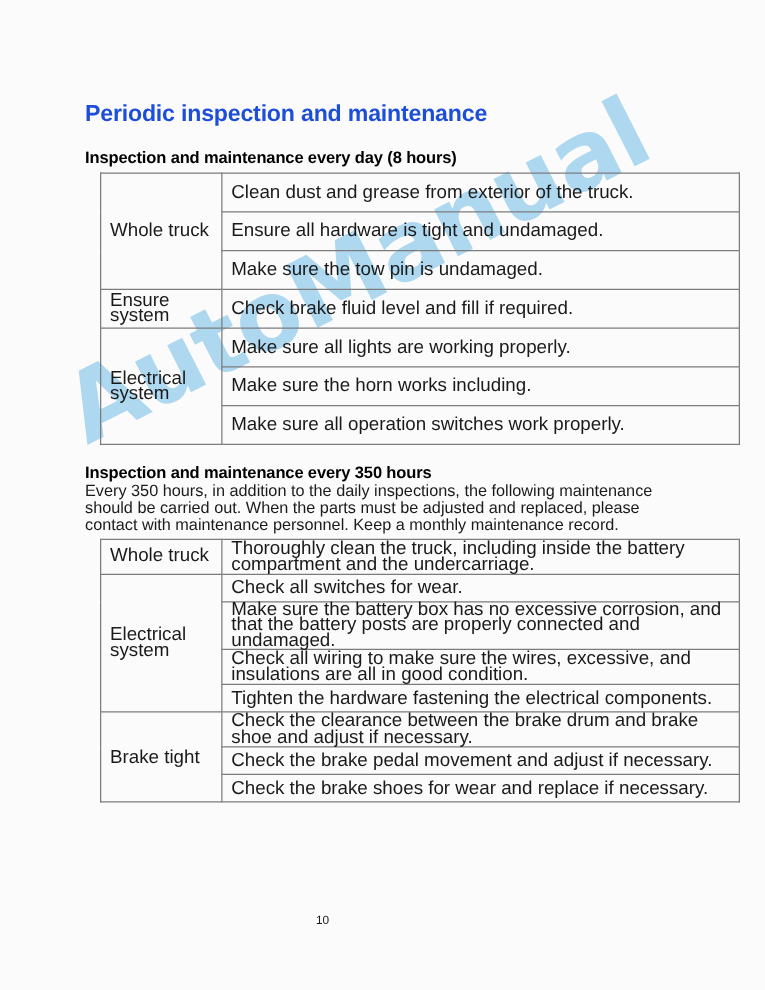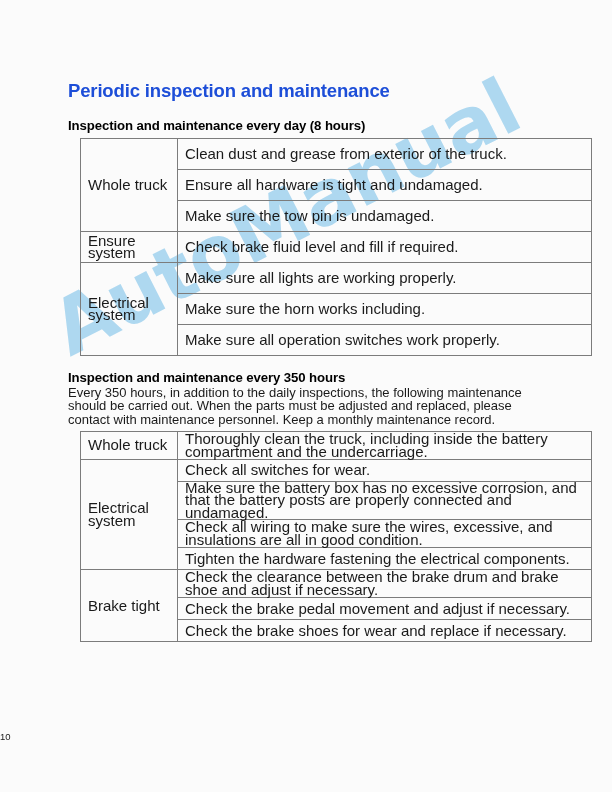--- a/index.html
+++ b/index.html
@@ -128,20 +128,21 @@
     width: 482px;
   }
   #table-350 td.r1 { height: 21px; }
   #table-350 td.r2 { height: 27px; }
 
   .page-number {
     position: absolute;
     left: 0;
     top: 731px;
     width: 516px;
+    text-align: center;
     font-size: 9.5px;
     color: #1a1a1a;
   }
 </style>
 </head>
 <body>
 
 <div class="page">
 
   <div class="watermark-layer">

